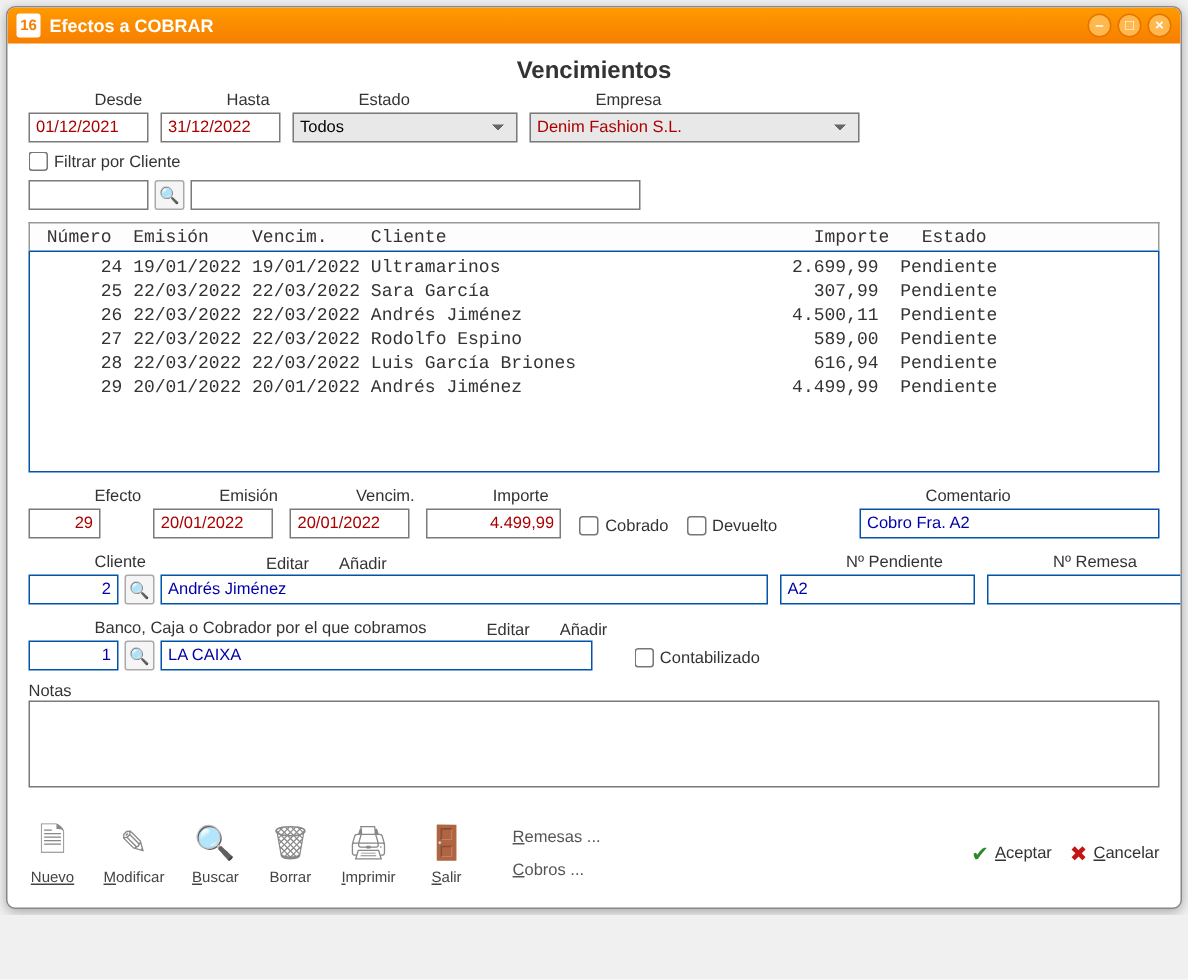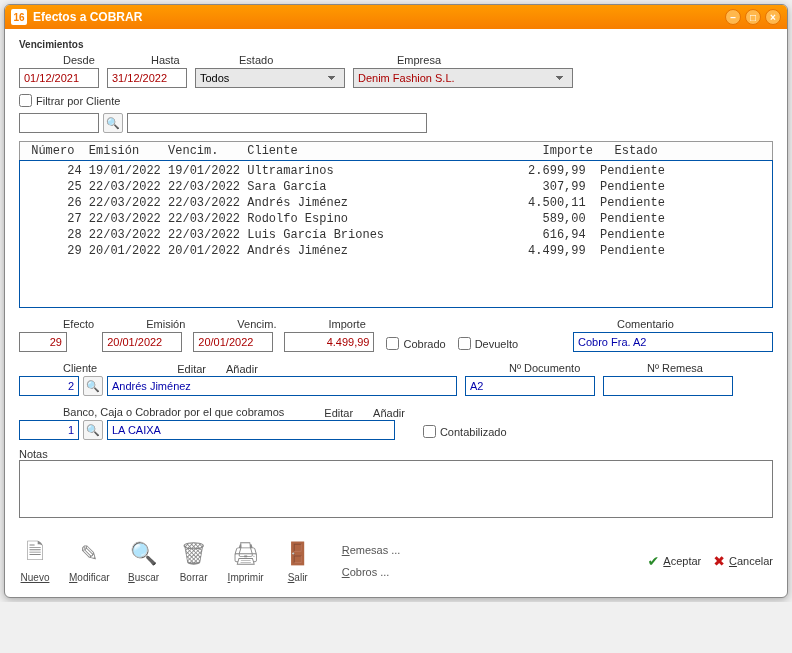--- a/index.html
+++ b/index.html
@@ -3,21 +3,21 @@
 <meta charset="utf-8">
 <style>
 * { box-sizing: border-box; margin: 0; padding: 0; }
 body { font-family: Arial, sans-serif; font-size: 11px; background: #f0f0f0; padding: 4px; color: #333; }
 .window { width: 784px; background: #fff; border: 1px solid #888; border-radius: 6px; overflow: hidden; box-shadow: 0 2px 8px rgba(0,0,0,0.3); }
 .titlebar { background: linear-gradient(#ff9a00, #f77e00); height: 24px; display: flex; align-items: center; padding: 0 6px; color: #fff; font-weight: bold; font-size: 12px; }
 .titlebar-icon { width: 16px; height: 16px; background: #fff; border-radius: 2px; margin-right: 6px; display: flex; align-items: center; justify-content: center; color: #f77e00; font-size: 10px; font-weight: bold; }
 .titlebar-controls { margin-left: auto; display: flex; gap: 4px; }
 .titlebar-btn { width: 16px; height: 16px; border-radius: 50%; background: #ffb84d; border: 1px solid #e67300; display: flex; align-items: center; justify-content: center; color: #fff; font-size: 10px; cursor: pointer; }
 .content { padding: 10px 14px; }
-.section-title { font-weight: bold; font-size: 10px; color: #333; margin-bottom: 4px; }
+.section-title { font-weight: bold; font-size: 16px; color: #333; margin-bottom: 4px; text-align: center; }
 .field-row { display: flex; gap: 8px; margin-bottom: 6px; align-items: flex-end; }
 .field { display: flex; flex-direction: column; }
 .field label { font-size: 11px; color: #333; margin-bottom: 2px; padding-left: 44px; }
 .txt, .sel { border: 1px solid #7a7a7a; background: #fff; padding: 2px 4px; font-size: 11px; height: 20px; color: #a00; }
 .txt-black { color: #000; }
 .sel { color: #000; appearance: none; background-image: linear-gradient(45deg, transparent 50%, #666 50%), linear-gradient(135deg, #666 50%, transparent 50%); background-position: calc(100% - 12px) 7px, calc(100% - 8px) 7px; background-size: 4px 4px, 4px 4px; background-repeat: no-repeat; padding-right: 36px; background-color: #e8e8e8; }
 .chk-row { display: flex; align-items: center; gap: 4px; margin: 6px 0; }
 .chk { width: 13px; height: 13px; }
 .filter-row { display: flex; gap: 4px; align-items: center; margin-bottom: 8px; }
 .icon-btn { width: 20px; height: 20px; border: 1px solid #aaa; background: #f5f5f5; display: flex; align-items: center; justify-content: center; cursor: pointer; border-radius: 2px; }
@@ -135,25 +135,25 @@
         <div style="display:flex;align-items:center">
           <label>Cliente</label>
           <span class="link-label" style="margin-left:80px">Editar</span>
           <span class="link-label" style="margin-left:20px">Añadir</span>
         </div>
         <div style="display:flex;gap:4px;align-items:center">
           <input class="txt txt-blue" style="width: 60px; border-color: rgb(0, 85, 170); text-align: right;" value="2">
           <div class="icon-btn">
               <span class="mag">🔍</span>
             </div>
-          <input class="txt txt-blue" style="width: 350px; border-color: rgb(0, 85, 170);" value="Andrés Jiménez">
-        </div>
-      </div>
-      <div class="field">
-        <label>Nº Documento</label>
+          <input class="txt txt-blue" style="width: 405px; border-color: rgb(0, 85, 170);" value="Andrés Jiménez">
+        </div>
+      </div>
+      <div class="field">
+        <label>Nº Pendiente</label>
         <input class="txt txt-blue" style="width: 130px; border-color: rgb(0, 85, 170);" value="A2">
       </div>
       <div class="field">
         <label>Nº Remesa</label>
         <input class="txt txt-blue" style="width: 130px; border-color: rgb(0, 85, 170);" value="">
       </div>
     </div>
 
     <div class="detail-row">
       <div class="field">

